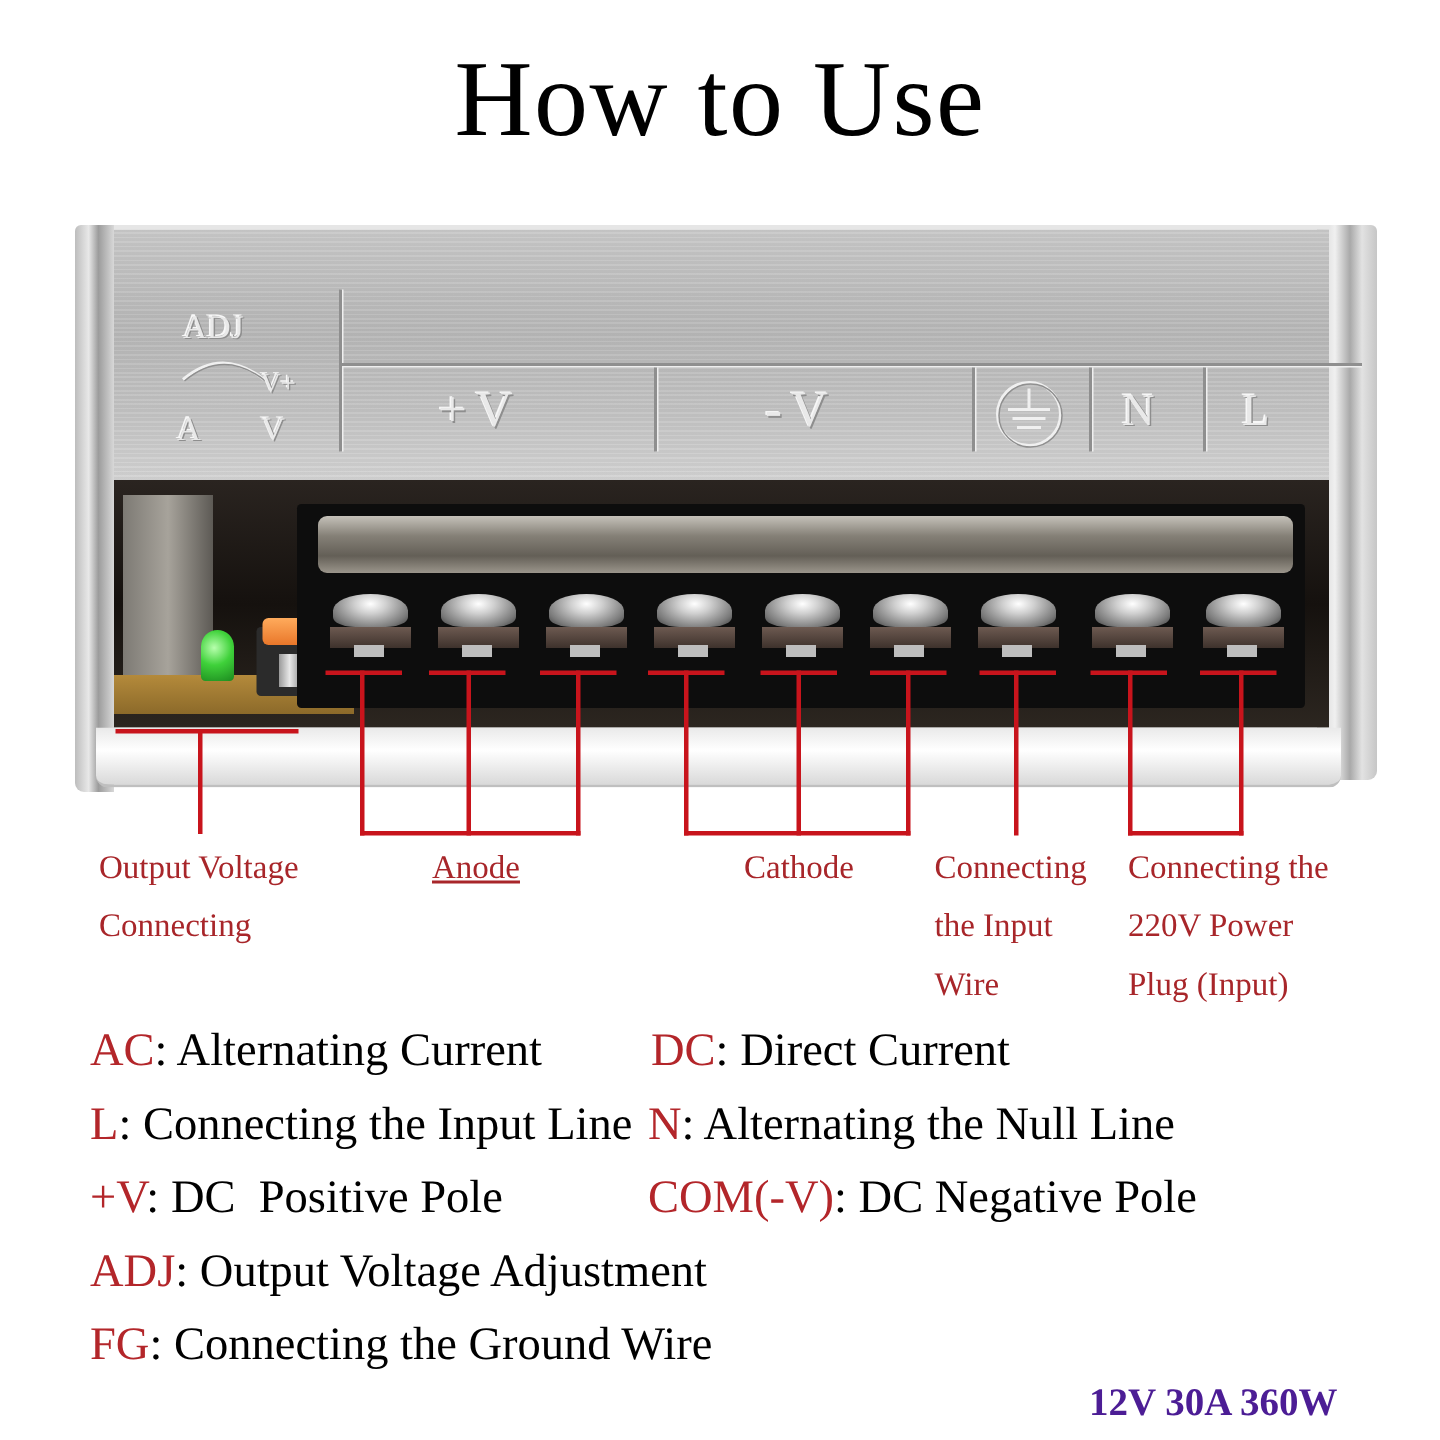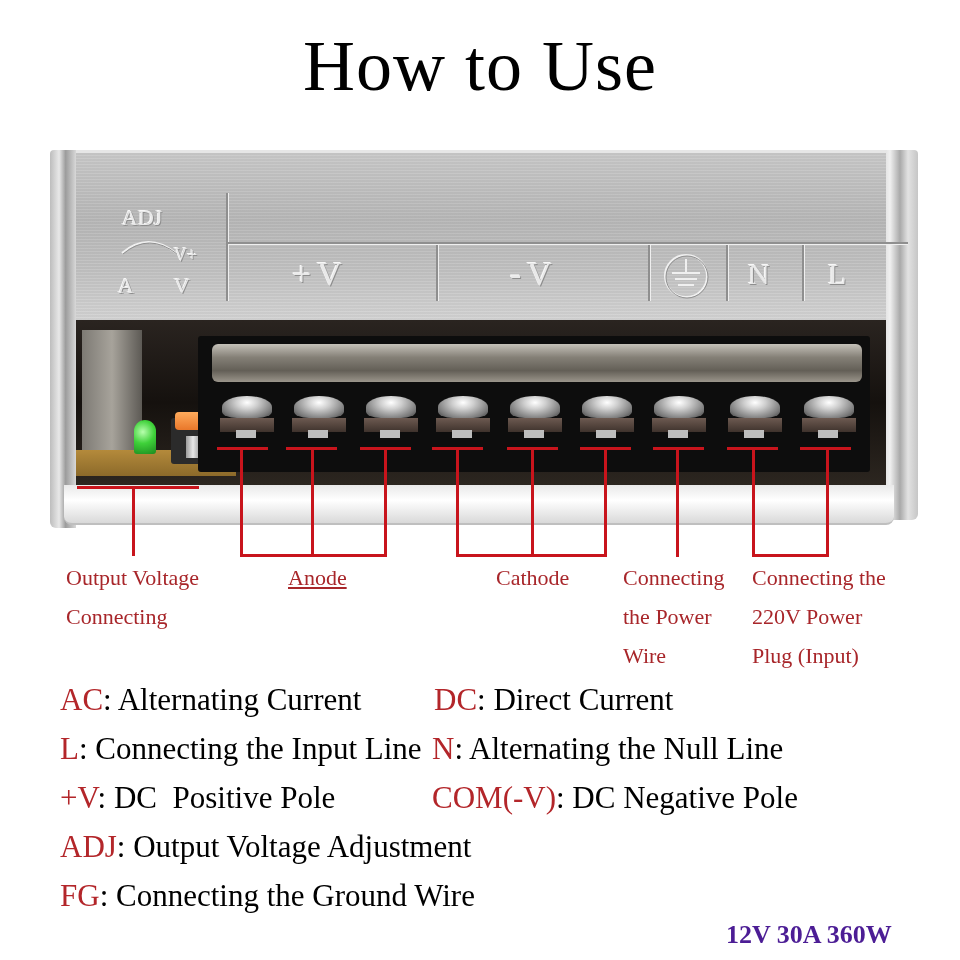--- a/index.html
+++ b/index.html
@@ -175,21 +175,21 @@
   <div>Connecting</div>
 </div>
 <div class="label" style="left:288px;top:558px;text-decoration:underline;">
   <div>Anode</div>
 </div>
 <div class="label" style="left:496px;top:558px;">
   <div>Cathode</div>
 </div>
 <div class="label" style="left:623px;top:558px;">
   <div>Connecting</div>
-  <div>the Power</div>
+  <div>the Input</div>
   <div>Wire</div>
 </div>
 <div class="label" style="left:752px;top:558px;">
   <div>Connecting the</div>
   <div>220V Power</div>
   <div>Plug (Input)</div>
 </div>
 
 <div class="legend" style="left:60px;top:684px;"><span class="key">AC</span><span>: Alternating Current</span></div>
 <div class="legend" style="left:434px;top:684px;"><span class="key">DC</span><span>: Direct Current</span></div>

